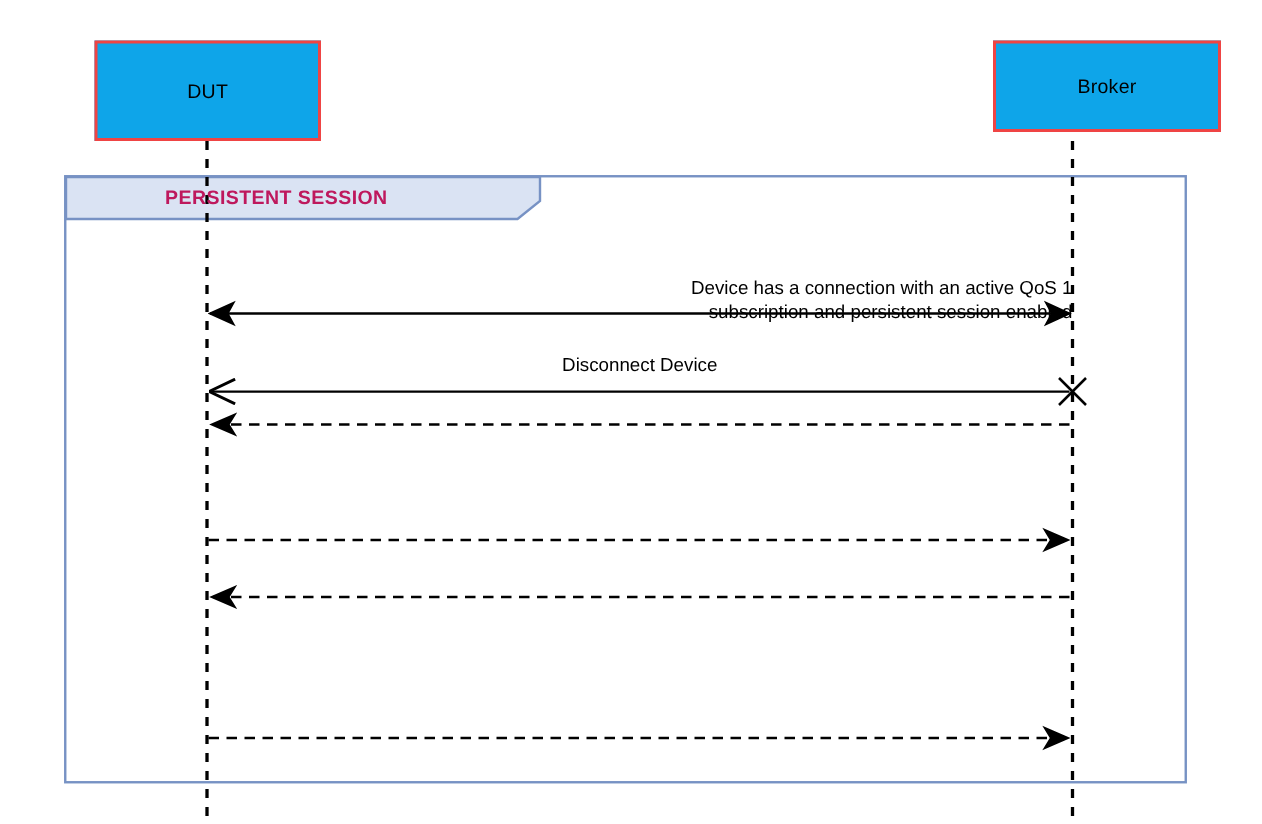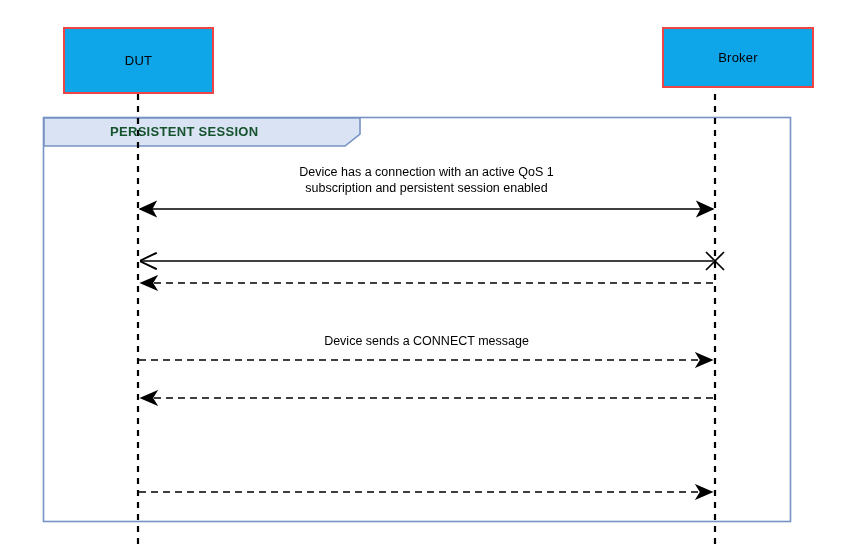--- a/index.html
+++ b/index.html
@@ -53,21 +53,21 @@
     height: 61px;
     margin-left: 24px;
   }
   
   .fragment-title {
     position: absolute;
     left: 110px;
     top: 124px;
     font-size: 13px;
     font-weight: bold;
-    color: #14532d;
+    color: #be185d;
     letter-spacing: 0.3px;
     font-family: "Liberation Sans", sans-serif;
     white-space: nowrap;
   }
   
   .msg-label {
     position: absolute;
     font-size: 12.5px;
     color: #000000;
     text-align: center;
@@ -124,22 +124,22 @@
   <div class="participant-box" id="participant-dut">
     <span class="participant-label">DUT</span>
   </div>
 
   <div class="participant-box" id="participant-broker">
     <span class="participant-label">Broker</span>
   </div>
 
   <div class="fragment-title">PERSISTENT SESSION</div>
 
-  <div class="msg-label" style="left:138px; top:164px; width:577px;">Device has a connection with an active QoS 1
+  <div class="msg-label" style="left:138px; top:184px; width:577px;text-align:right;">Device has a connection with an active QoS 1
 subscription and persistent session enabled</div>
 
+  <div class="msg-label" style="left:138px; top:235px; width:577px;">Disconnect Device</div>
 
 
-  <div class="msg-label" style="left:138px; top:333px; width:577px;">Device sends a CONNECT message</div>
 
 
 
 </div>
 
 </body></html>

